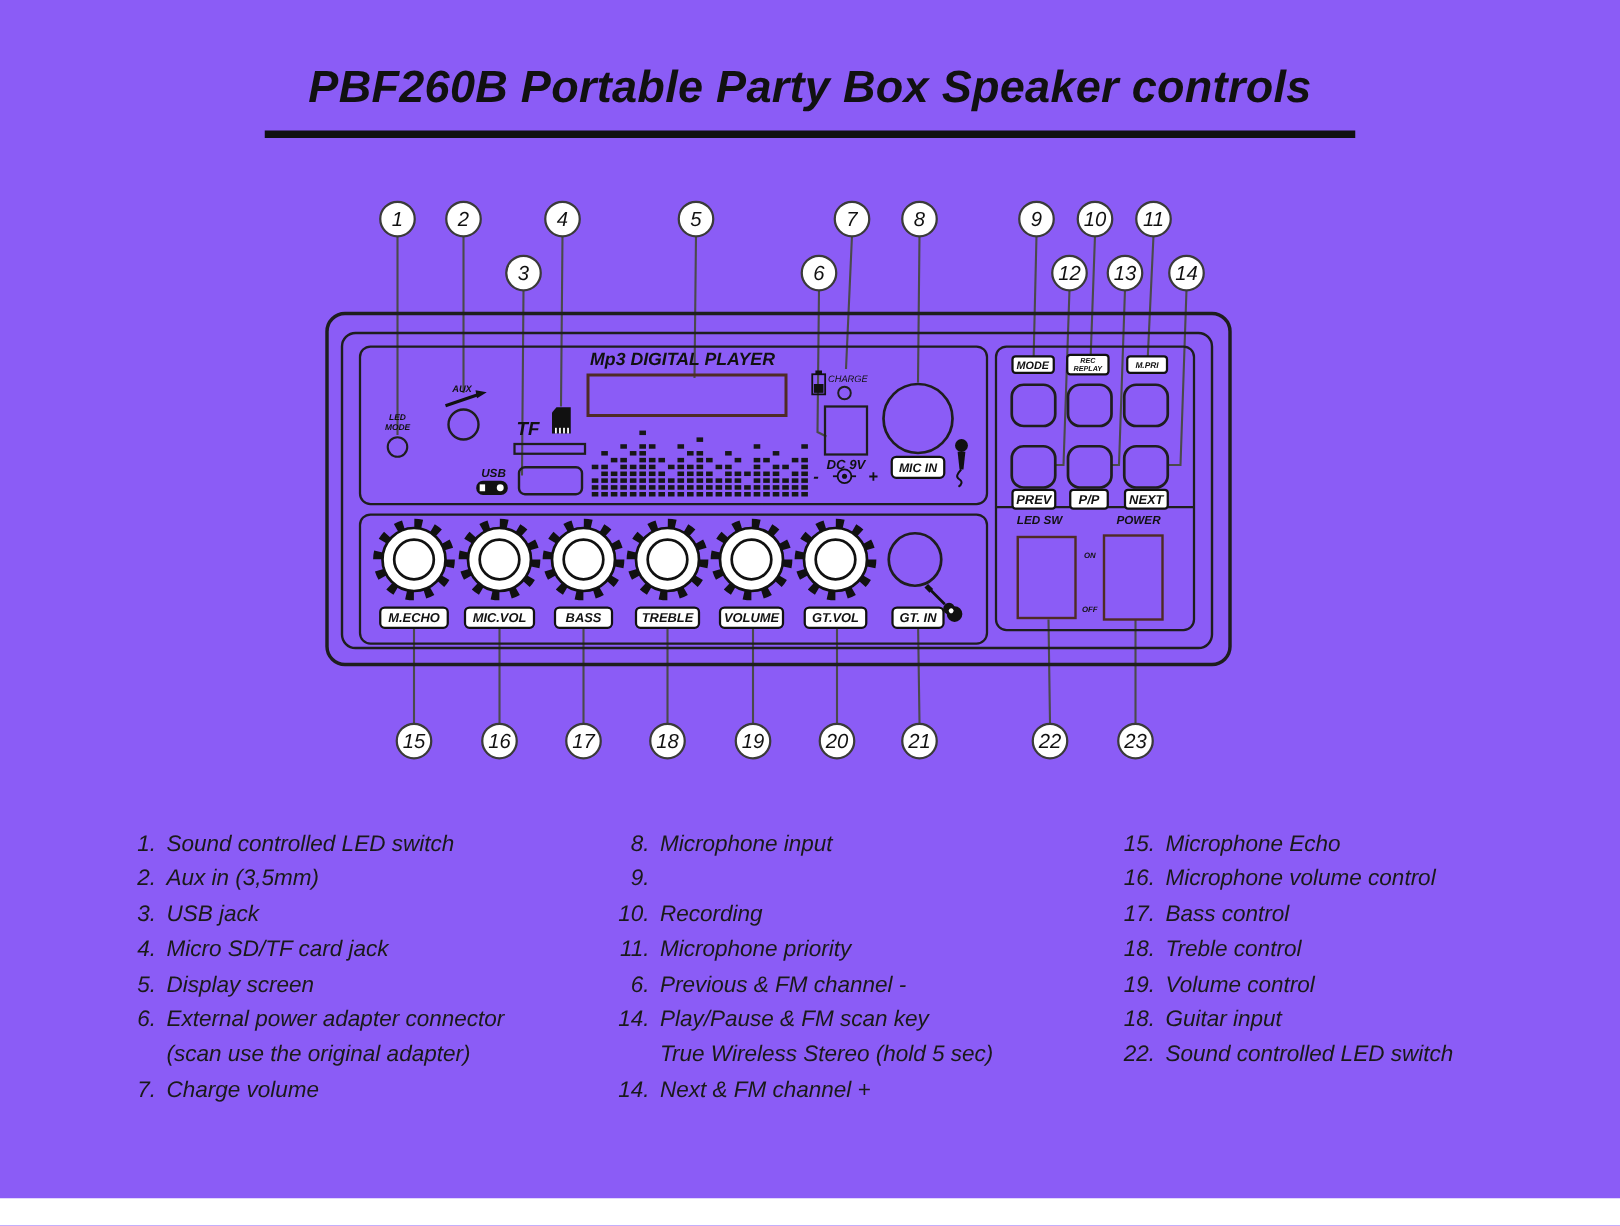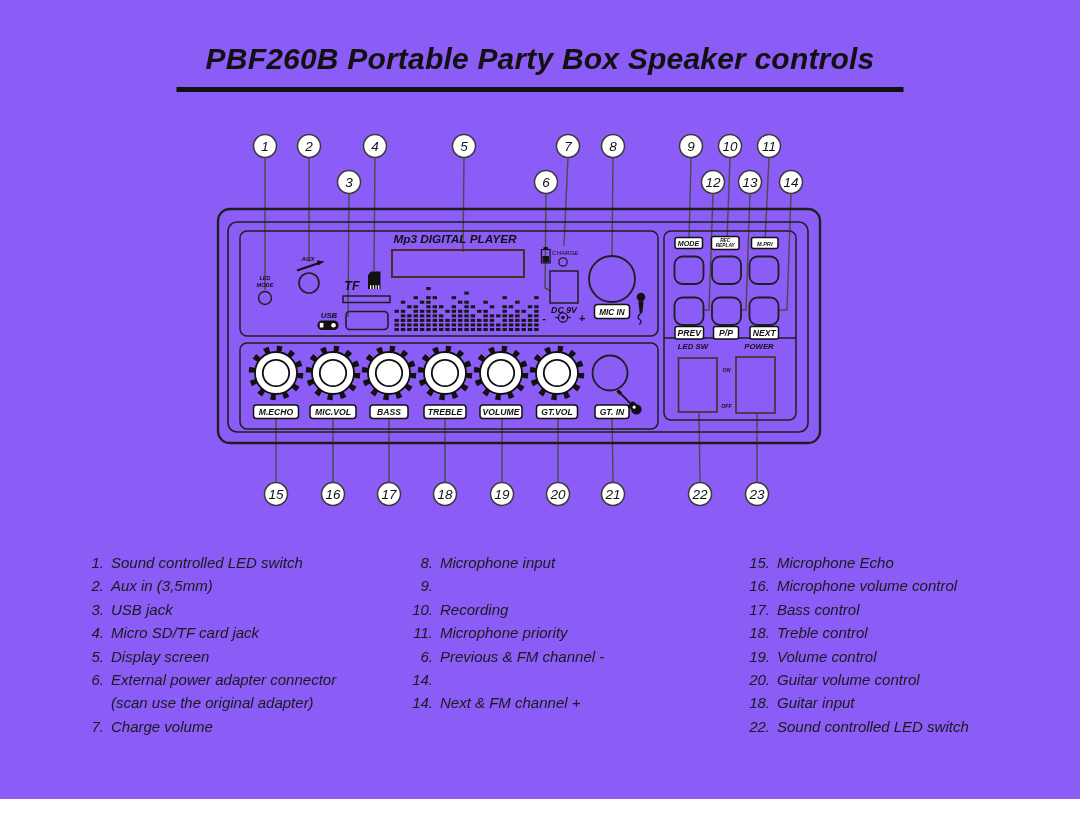--- a/index.html
+++ b/index.html
@@ -428,23 +428,25 @@
       <div class="legend-row">
         <span class="num">11.</span>
         <span class="txt">Microphone priority</span>
       </div>
       <div class="legend-row">
         <span class="num">6.</span>
         <span class="txt">Previous &amp; FM channel -</span>
       </div>
       <div class="legend-row">
         <span class="num">14.</span>
+        <span class="txt">Play/Pause &amp; FM scan key</span>
       </div>
       <div class="legend-row">
         <span class="num"></span>
+        <span class="txt">True Wireless Stereo (hold 5 sec)</span>
       </div>
       <div class="legend-row">
         <span class="num">14.</span>
         <span class="txt">Next &amp; FM channel +</span>
       </div>
     </div>
   <div id="legend-col3" class="legend-col">
       <div class="legend-row">
         <span class="num">15.</span>
         <span class="txt">Microphone Echo</span>
@@ -459,24 +461,20 @@
       </div>
       <div class="legend-row">
         <span class="num">18.</span>
         <span class="txt">Treble control</span>
       </div>
       <div class="legend-row">
         <span class="num">19.</span>
         <span class="txt">Volume control</span>
       </div>
       <div class="legend-row">
-        <span class="num">20.</span>
-        <span class="txt">Guitar volume control</span>
-      </div>
-      <div class="legend-row">
         <span class="num">18.</span>
         <span class="txt">Guitar input</span>
       </div>
       <div class="legend-row">
         <span class="num">22.</span>
         <span class="txt">Sound controlled LED switch</span>
       </div>
     </div>
 </div>
 

